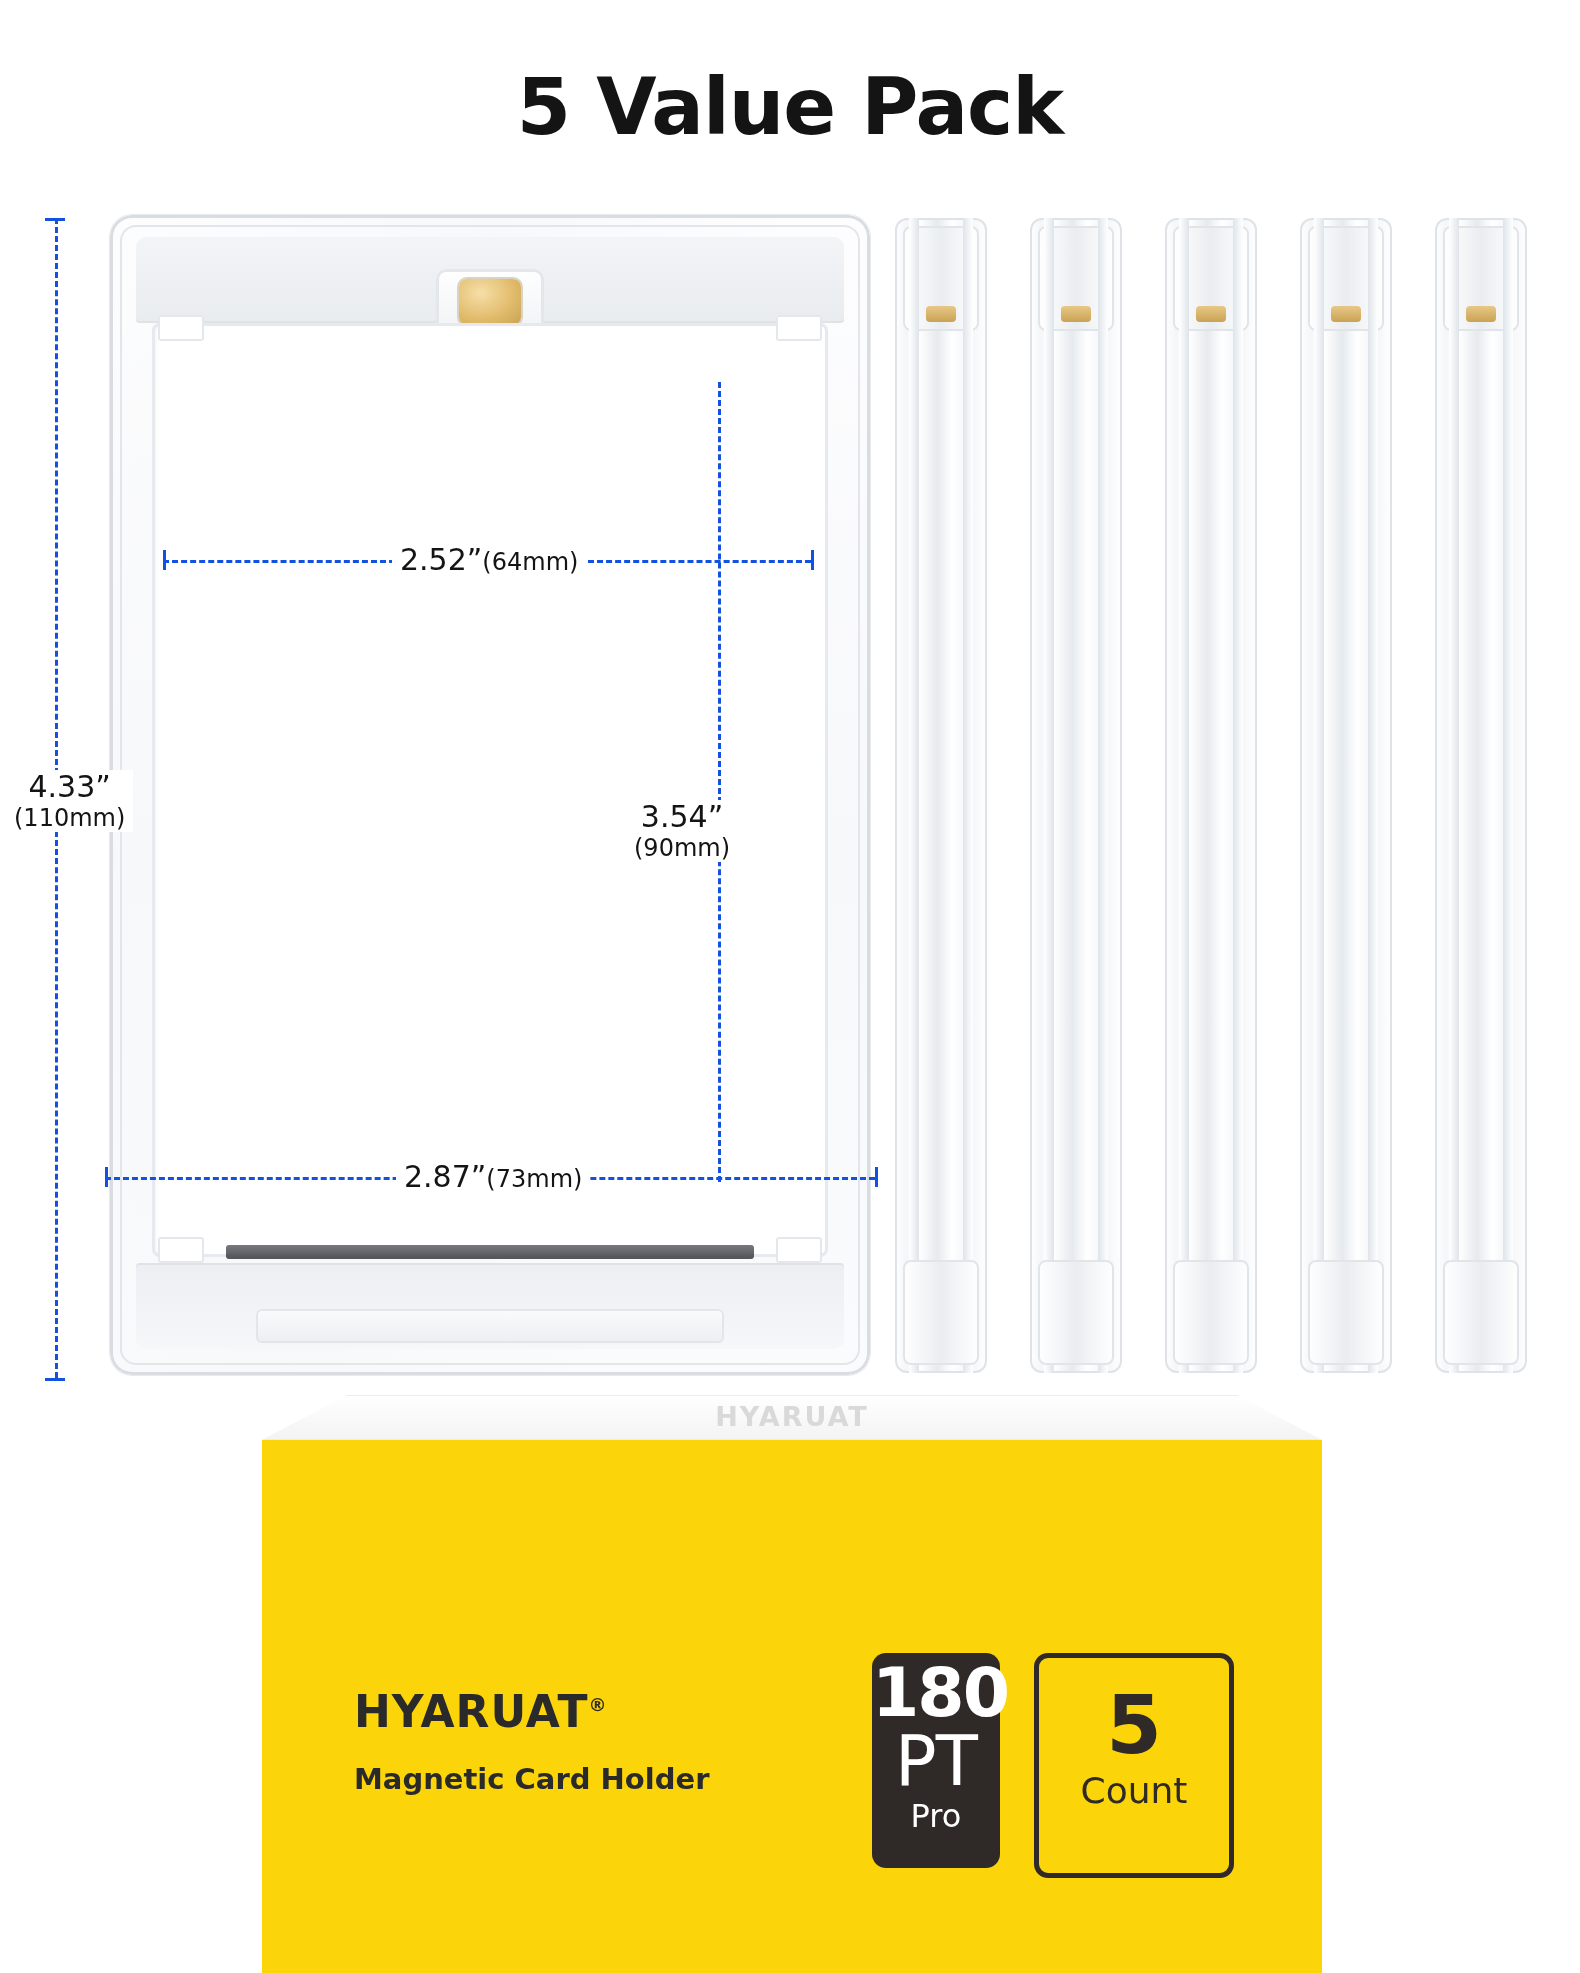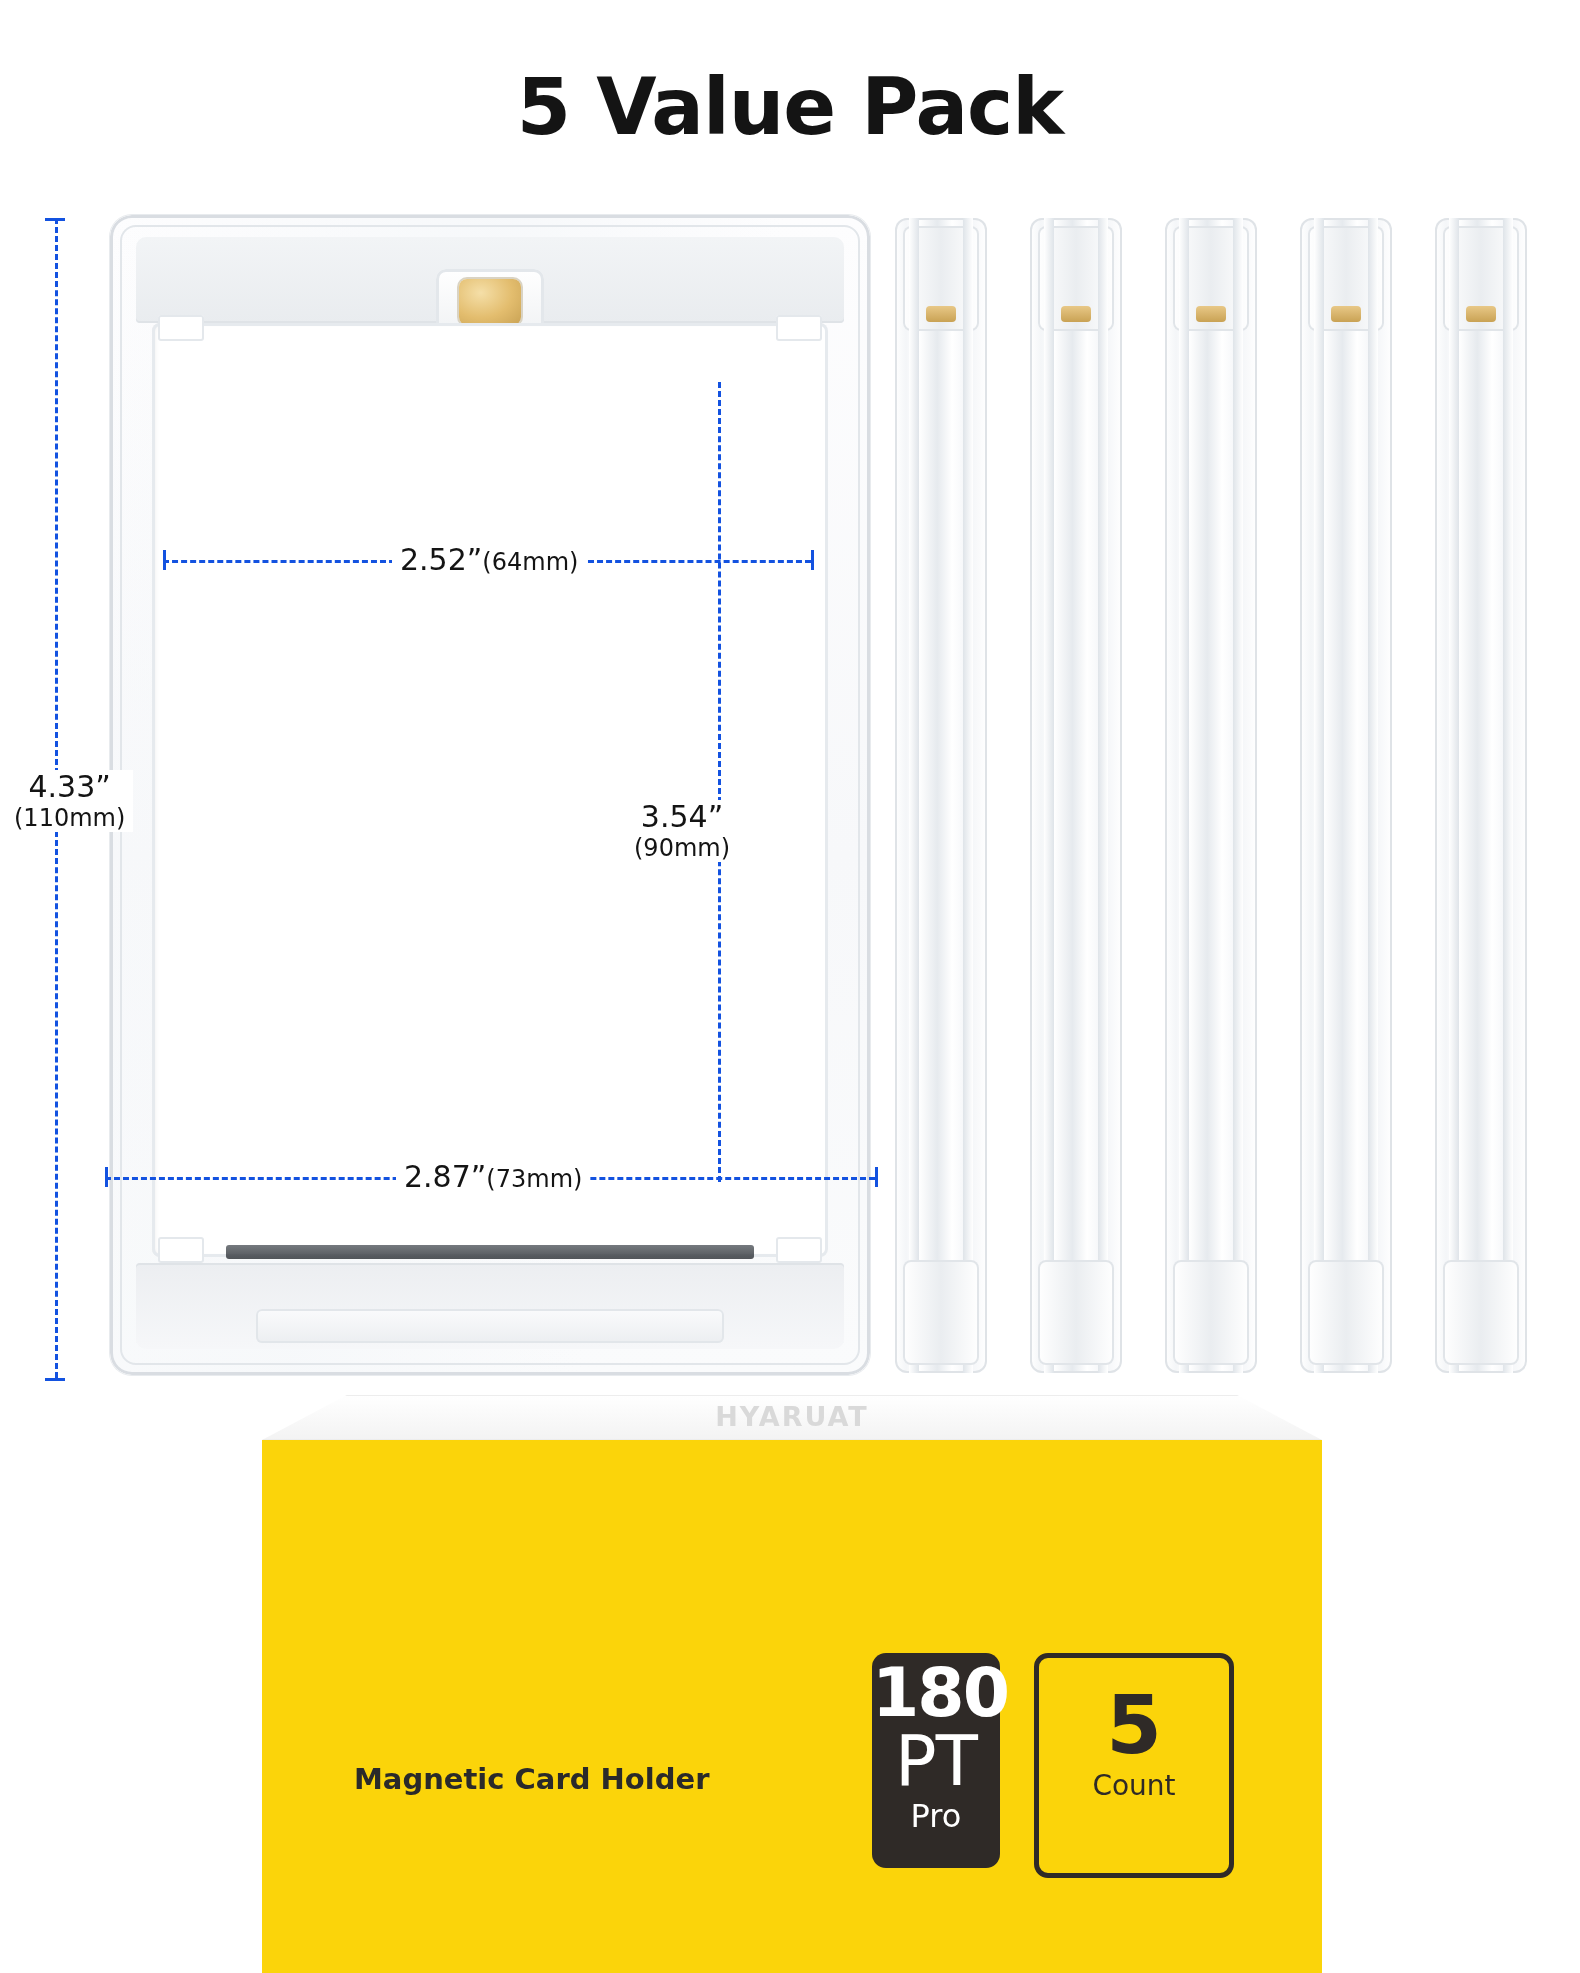--- a/index.html
+++ b/index.html
@@ -351,21 +351,21 @@
   }
   .badge-count .n {
     display: block;
     margin-top: 28px;
     font-size: 80px;
     font-weight: bold;
     line-height: 1.0;
   }
   .badge-count .lbl {
     display: block;
-    font-size: 28px;
+    font-size: 36px;
     line-height: 1.4;
   }
 </style>
 </head>
 <body>
 
 <div class="title">5 Value Pack</div>
 
 <div class="holder-front">
   <div class="holder-top-band">
@@ -445,20 +445,21 @@
 <div class="cap-h" style="left:105px; top:1167px;"></div>
 <div class="cap-h" style="left:875px; top:1167px;"></div>
 <div class="dim-label" style="left:396px; top:1159px;">
   <span class="big">2.87”</span><span class="small">(73mm)</span>
 </div>
 
 <div class="box-wrap">
   <div class="box-top"></div>
   <div class="box-top-text">HYARUAT</div>
   <div class="box-face">
+    <div class="brand"><span>HYARUAT</span><sup>®</sup></div>
     <div class="brand-sub">Magnetic Card Holder</div>
 
     <div class="badge-pt">
       <span class="n">180</span>
       <span class="pt">PT</span>
       <span class="pro">Pro</span>
     </div>
 
     <div class="badge-count">
       <span class="n">5</span>

